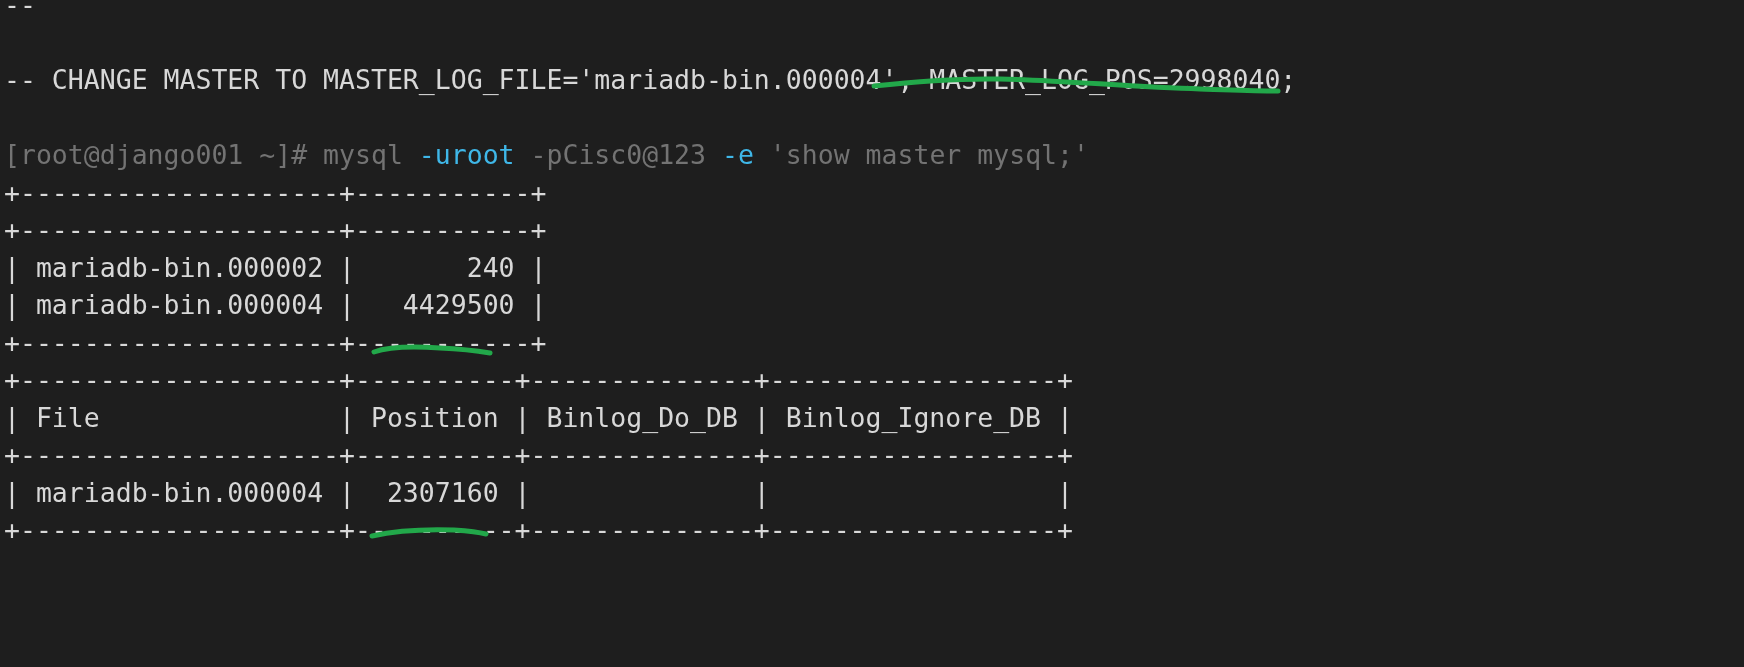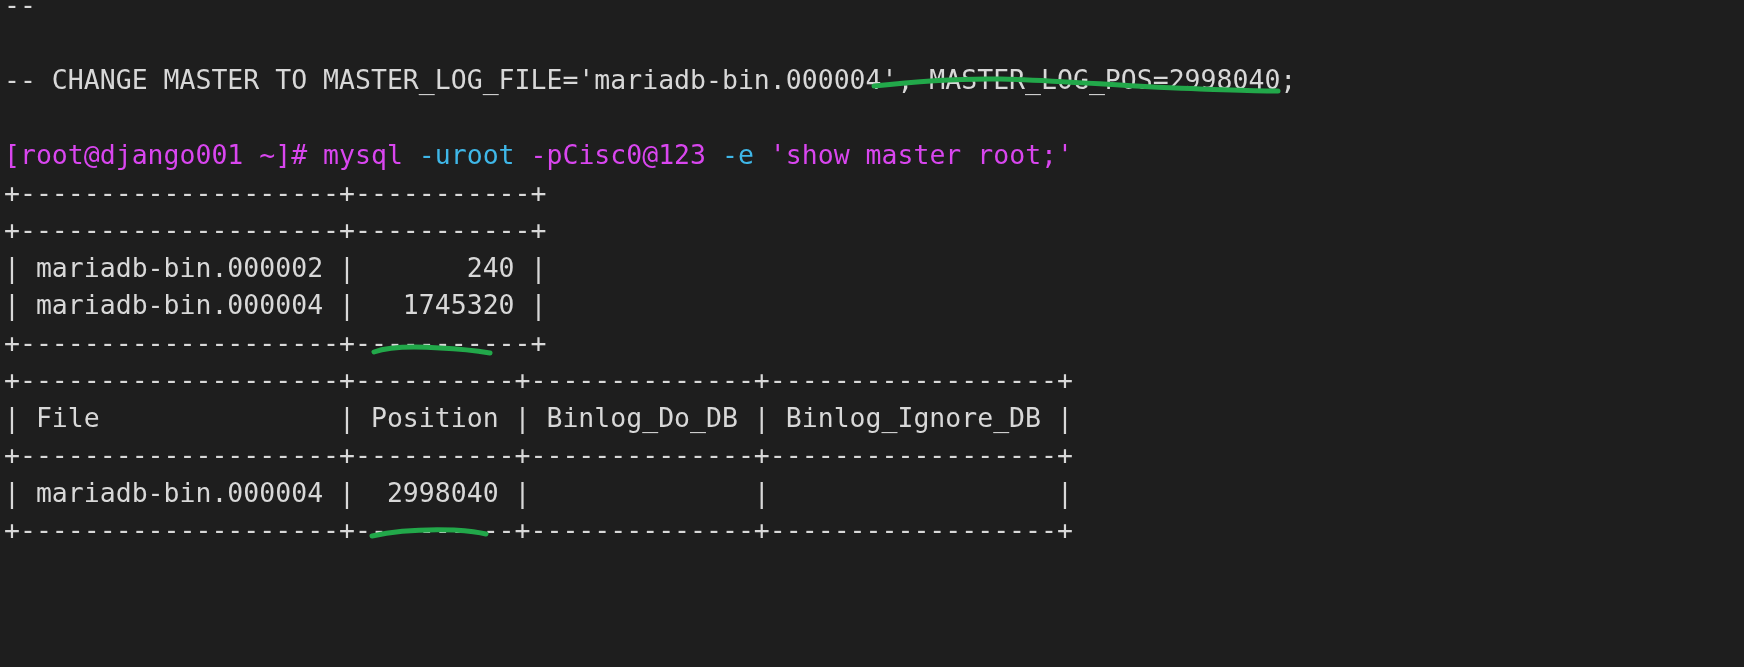--- a/index.html
+++ b/index.html
@@ -29,21 +29,21 @@
     width: 1740px;
   }
   .line {
     height: 37.5px;
     line-height: 37.5px;
     font-size: 26.5px;
     letter-spacing: 0px;
     white-space: pre;
     color: #d8d8d8;
   }
-  .fg-white  { color: #d946ef; }
+  .fg-white  { color: #737373; }
   .fg-cyan   { color: #3fb7e8; }
   .fg-grey   { color: #d8d8d8; }
   .blank { color: transparent; }
 
   
   .annot {
     position: absolute;
     pointer-events: none;
   }
   .annot svg { display: block; overflow: visible; }
@@ -59,33 +59,33 @@
   <div class="term-body">
 
     <div class="line fg-grey">--</div>
 
     <div class="line blank"></div>
 
     <div class="line fg-grey">-- CHANGE MASTER TO MASTER_LOG_FILE='mariadb-bin.000004', MASTER_LOG_POS=2998040;</div>
 
     <div class="line blank"></div>
 
-    <div class="line"><span class="fg-white">[root@django001 ~]#</span><span class="fg-white"> mysql </span><span class="fg-cyan">-uroot</span><span class="fg-white"> -pCisc0@123 </span><span class="fg-cyan">-e</span><span class="fg-white"> 'show master root;'</span></div>
+    <div class="line"><span class="fg-white">[root@django001 ~]#</span><span class="fg-white"> mysql </span><span class="fg-cyan">-uroot</span><span class="fg-white"> -pCisc0@123 </span><span class="fg-cyan">-e</span><span class="fg-white"> 'show master mysql;'</span></div>
 
     <div class="line fg-grey">+--------------------+-----------+</div>
     <div class="line fg-grey">+--------------------+-----------+</div>
     <div class="line fg-grey">| mariadb-bin.000002 |       240 |</div>
-    <div class="line fg-grey">| mariadb-bin.000004 |   1745320 |</div>
+    <div class="line fg-grey">| mariadb-bin.000004 |   4429500 |</div>
     <div class="line fg-grey">+--------------------+-----------+</div>
 
 
     <div class="line fg-grey">+--------------------+----------+--------------+------------------+</div>
     <div class="line fg-grey">| File               | Position | Binlog_Do_DB | Binlog_Ignore_DB |</div>
     <div class="line fg-grey">+--------------------+----------+--------------+------------------+</div>
-    <div class="line fg-grey">| mariadb-bin.000004 |  2998040 |              |                  |</div>
+    <div class="line fg-grey">| mariadb-bin.000004 |  2307160 |              |                  |</div>
     <div class="line fg-grey">+--------------------+----------+--------------+------------------+</div>
 
   </div>
 
   <div class="annot" id="annot-master-log-pos">
     <svg width="430" height="30" viewBox="0 0 430 30">
       <path d="M4,16 C40,12 80,8 130,9 C190,10 260,17 330,19 C360,20 385,21 408,21" fill="none" stroke="#22a84a" stroke-width="5" stroke-linecap="round"></path>
     </svg>
   </div>
 

